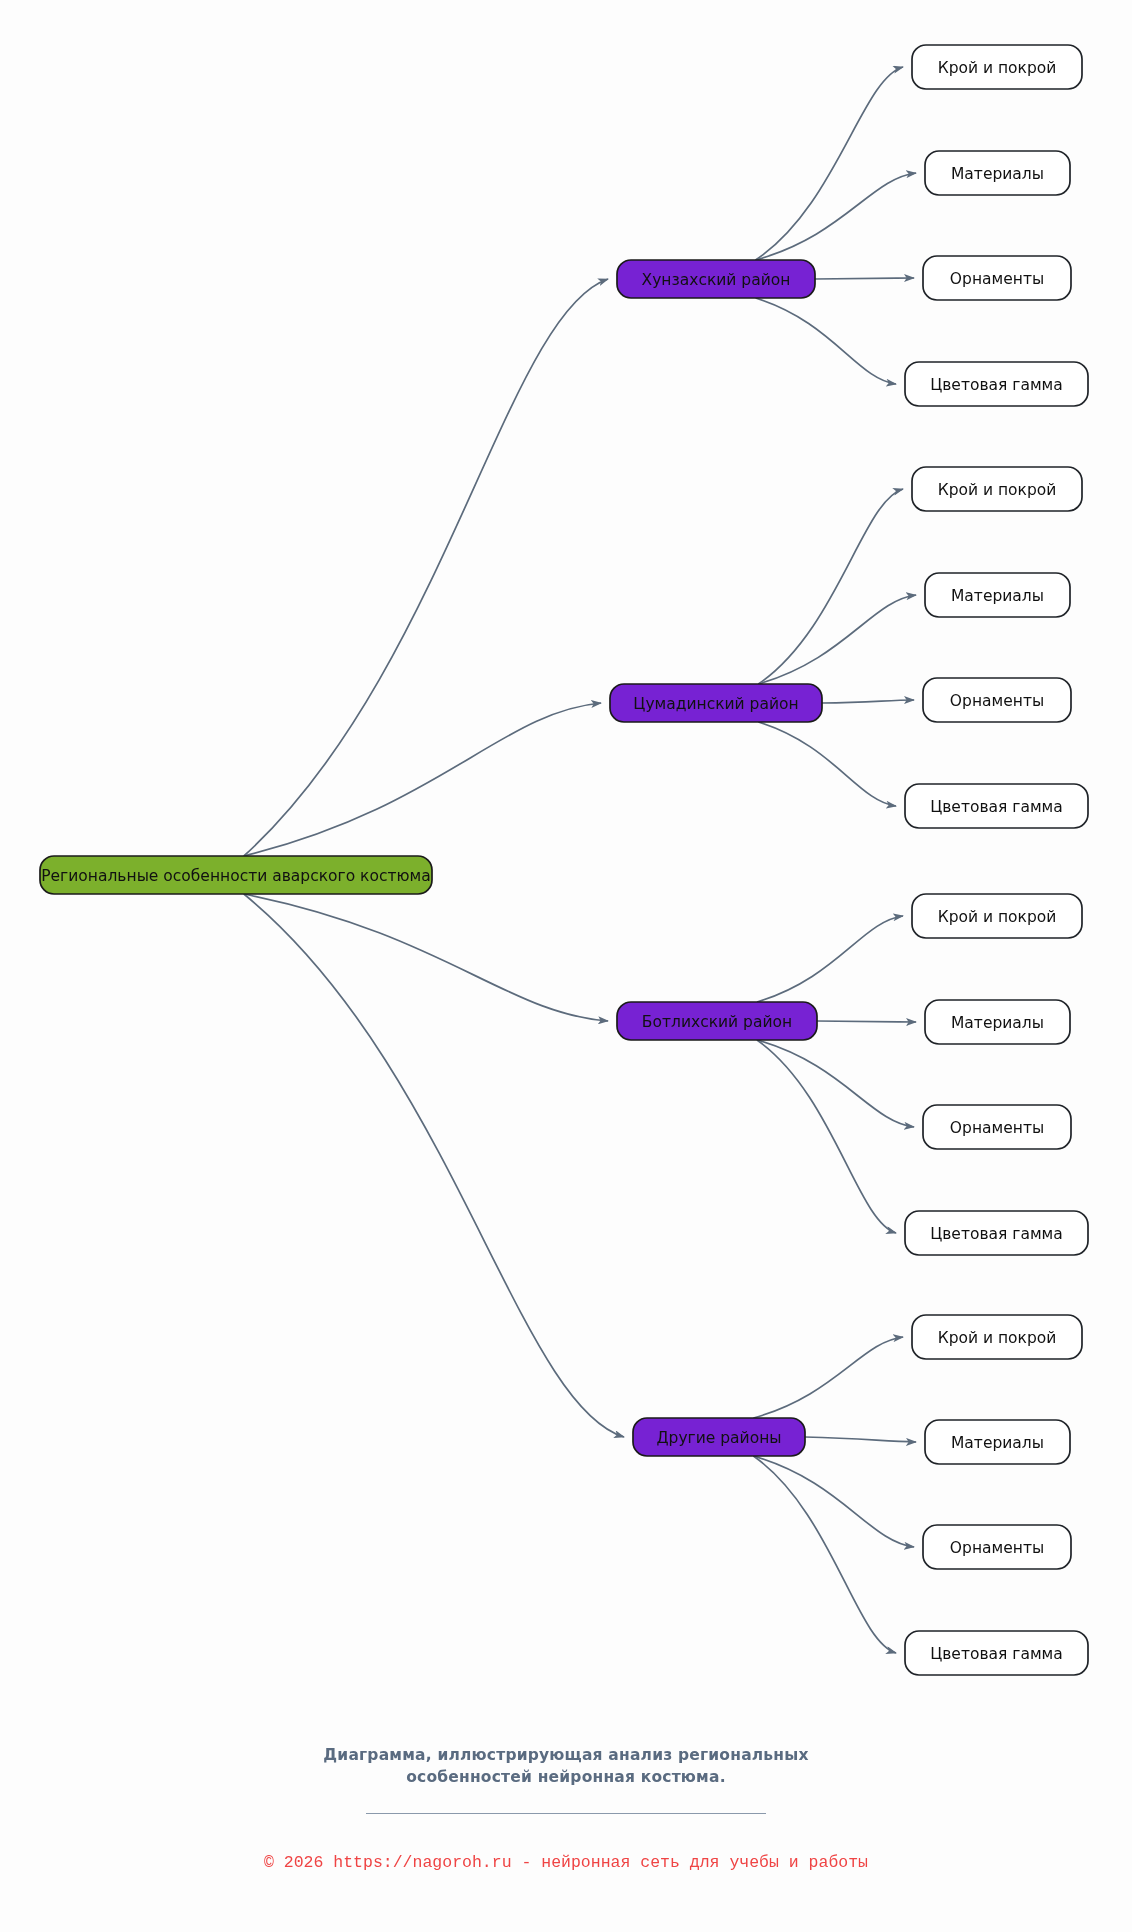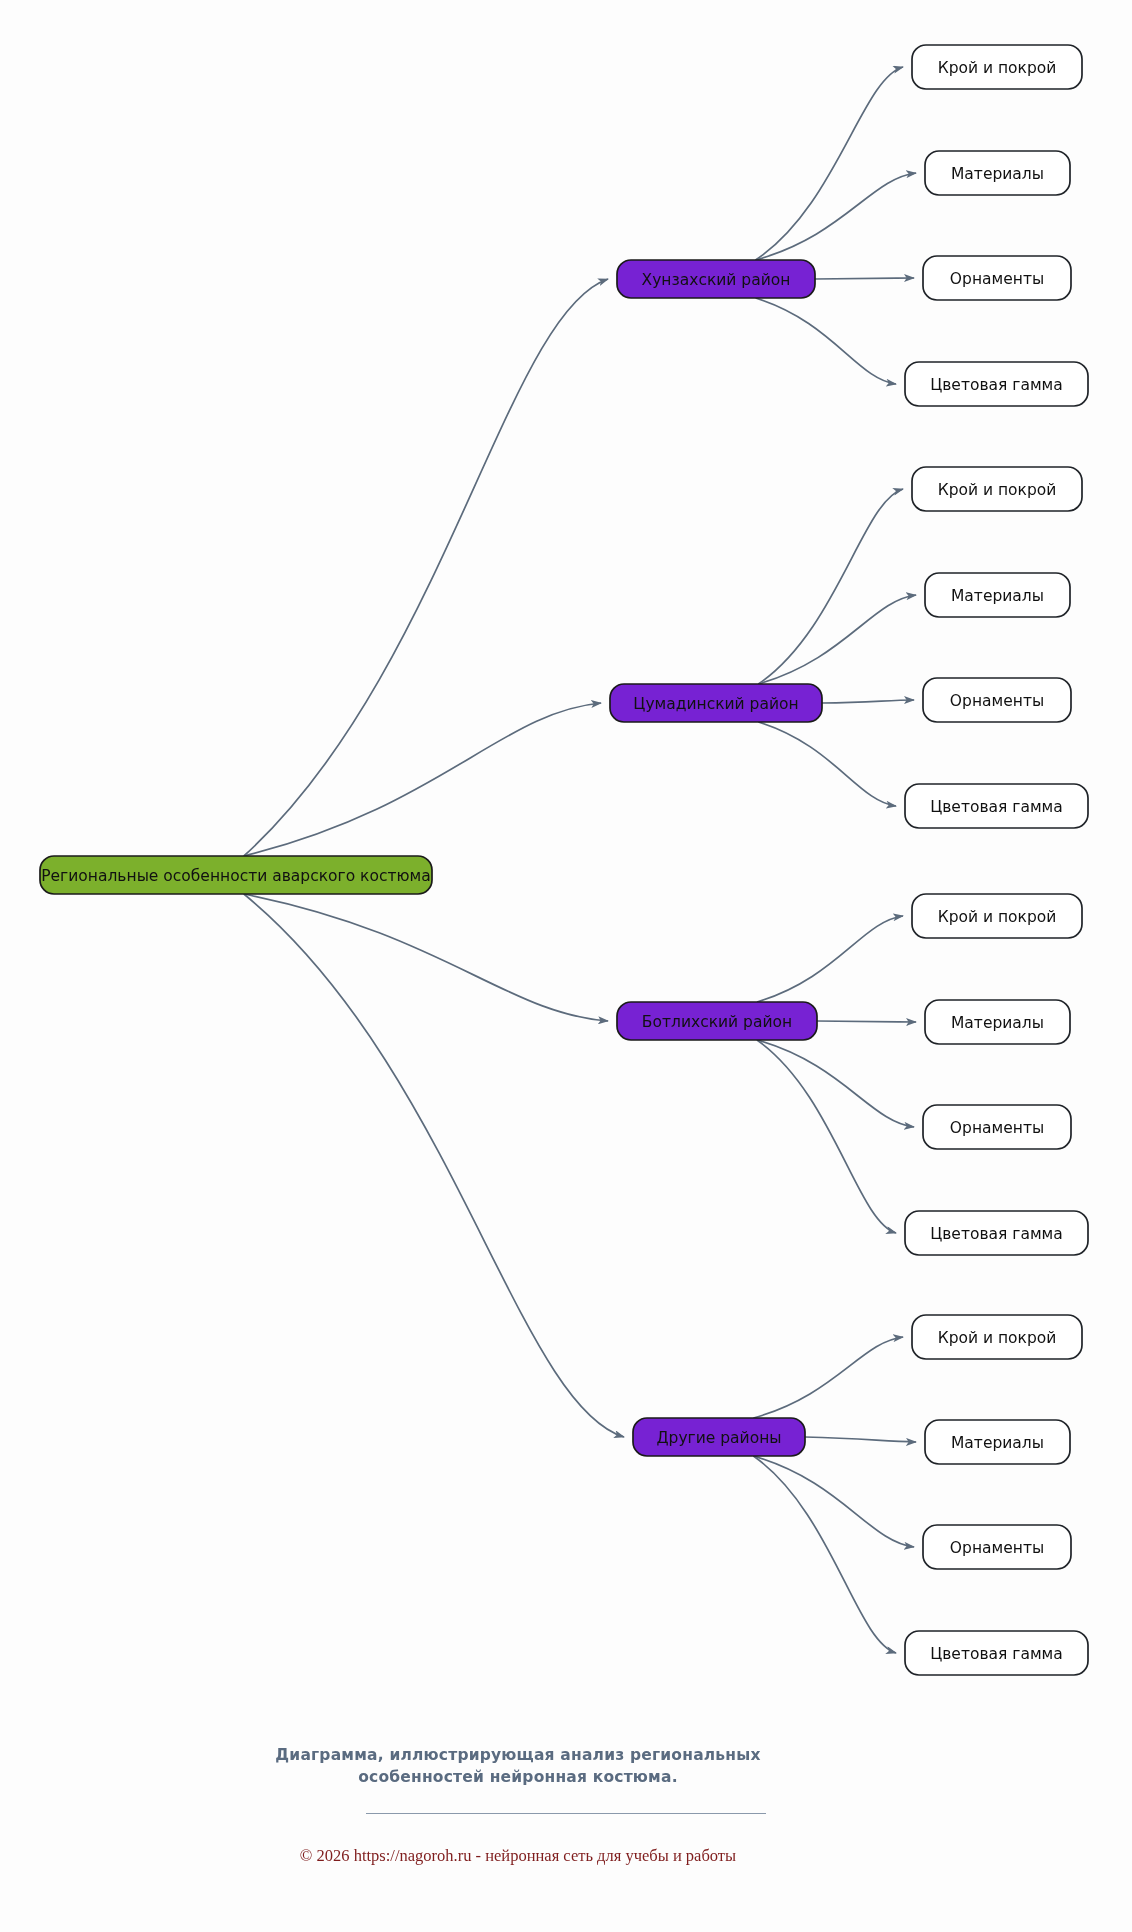--- a/index.html
+++ b/index.html
@@ -59,20 +59,21 @@
     font-size: 15.5px;
   }
   .node-label-leaf {
     font-size: 15.5px;
   }
   .footer {
     position: absolute;
     left: 0;
     width: 1036px;
     text-align: center;
+    padding-left: 48px;
   }
   #caption-block {
     top: 1744px;
   }
   .caption-text {
     font-family: "DejaVu Sans", sans-serif;
     font-size: 15.5px;
     font-weight: bold;
     color: #5a6b80;
     line-height: 1.45;
@@ -84,24 +85,24 @@
     left: 366px;
     top: 1813px;
     width: 400px;
     height: 1px;
     background: #8a99ab;
   }
   #copyright-block {
     top: 1838px;
   }
   .copyright-text {
-    font-family: Liberation Serif, serif;
+    font-family: Liberation Mono, monospace;
     font-size: 16.5px;
-    color: #7f1d1d;
-    margin: 8px;
+    color: #ef4444;
+    margin: 15px;
   }
 </style>
 </head>
 <body>
 
 <div id="page">
 
   <svg id="diagram-svg" viewBox="0 0 1132 1932" xmlns="http://www.w3.org/2000/svg">
     <defs>
       <marker id="arrowhead" markerWidth="11" markerHeight="8" refX="10" refY="4" orient="auto" markerUnits="userSpaceOnUse">

